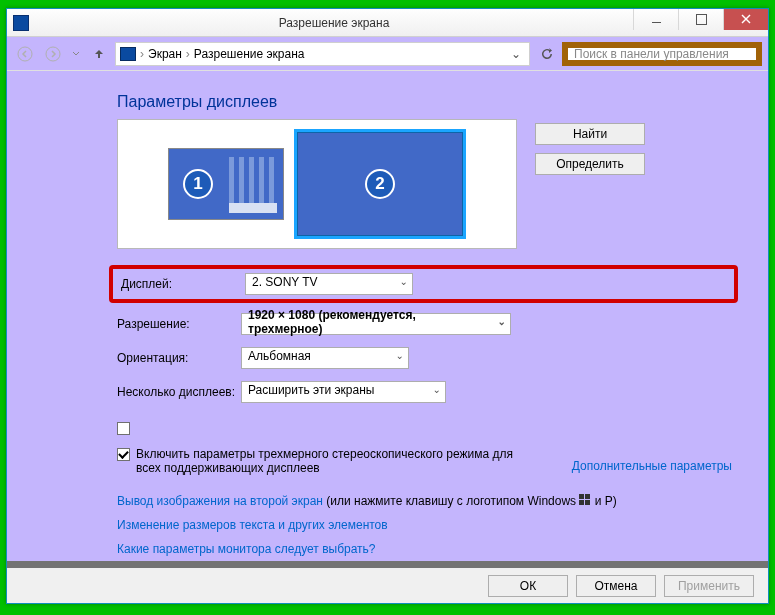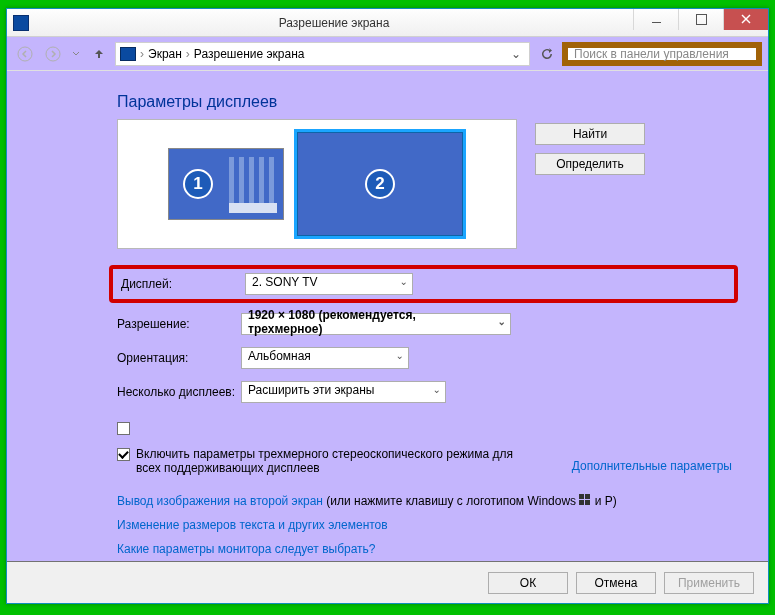--- a/index.html
+++ b/index.html
@@ -122,21 +122,21 @@
   .checkbox{width:13px;height:13px;border:1px solid #707070;background:#fff;flex:none;margin-top:1px;display:flex;align-items:center;justify-content:center;}
   .checkbox.checked::after{content:"";width:7px;height:4px;border-left:2px solid #000;border-bottom:2px solid #000;transform:rotate(-45deg) translate(1px,-1px);}
   .link{color:#0066cc;cursor:pointer;}
   .links-block{margin-top:14px;line-height:24px;font-size:12px;}
   .advanced-row{display:flex;justify-content:space-between;align-items:flex-start;}
   .adv-text{width:380px;}
   .win-glyph{display:inline-block;width:12px;height:12px;vertical-align:-1px;}
   .win-glyph span{display:block;float:left;width:5px;height:5px;background:#333;margin:0 1px 1px 0;}
   .footer{
     position:absolute;left:0;right:0;bottom:0;height:42px;
-    border-top:1px solid #737373;background:#f0f0f0;
+    border-top:7px solid #737373;background:#f0f0f0;
     display:flex;align-items:center;justify-content:flex-end;gap:8px;padding:0 14px;
   }
   .btn.disabled{color:#a0a0a0;}
 </style>
 </head>
 <body>
 
 <div class="window">
   <div class="titlebar">
     <div class="title-icon"></div>

